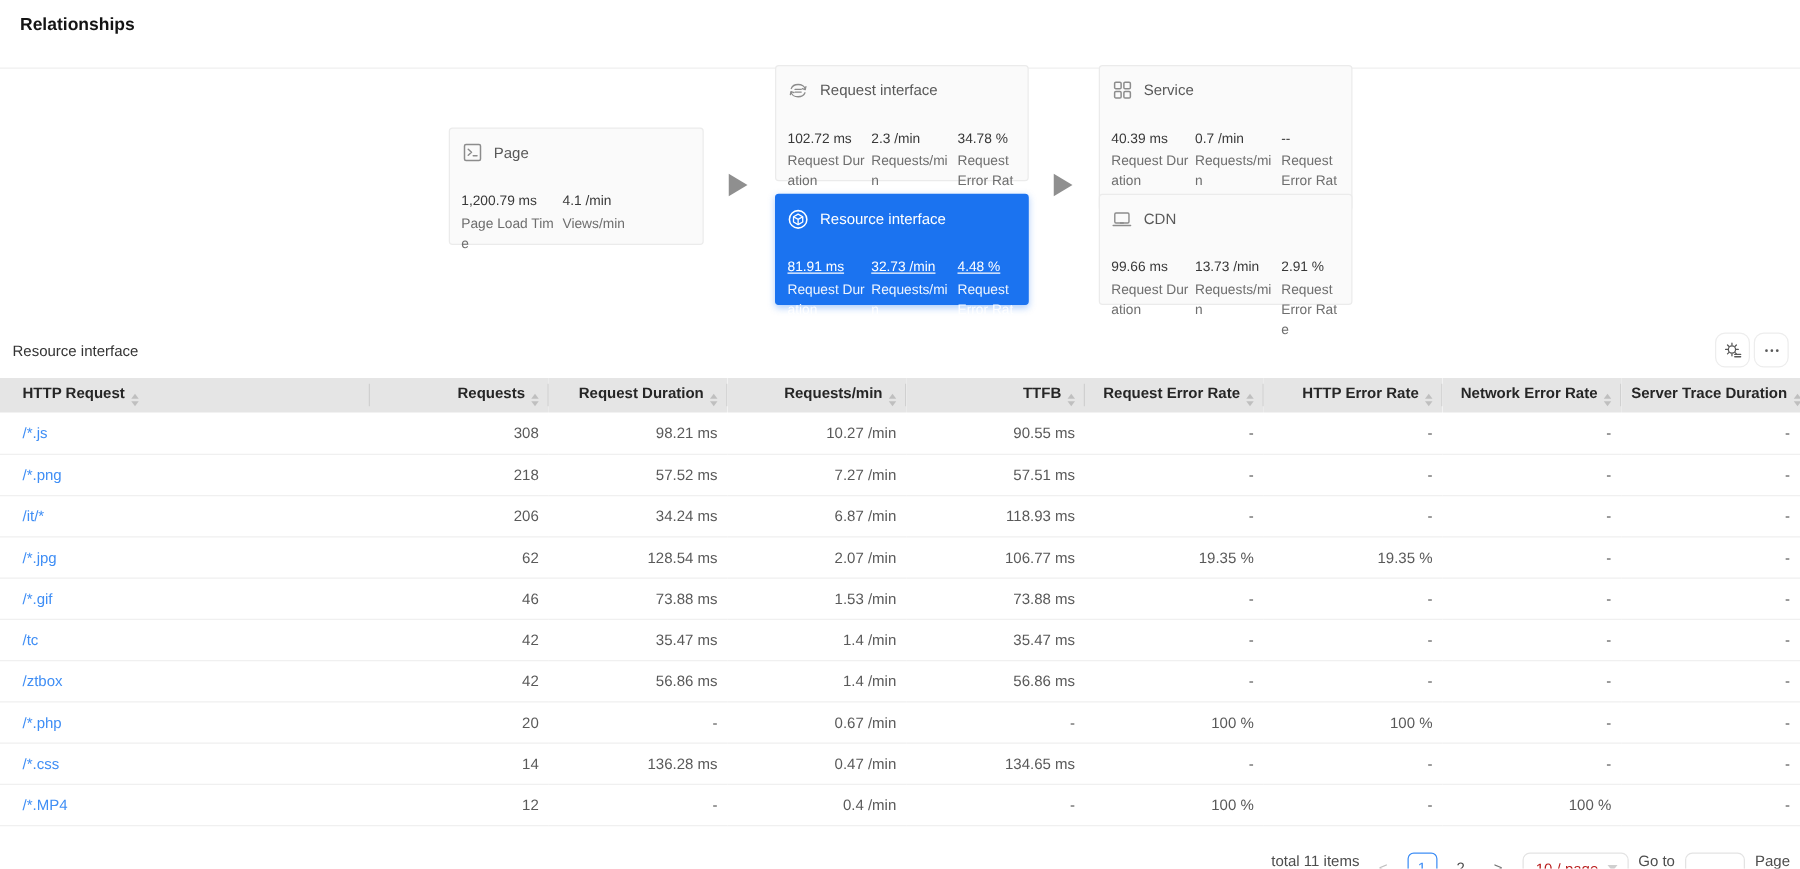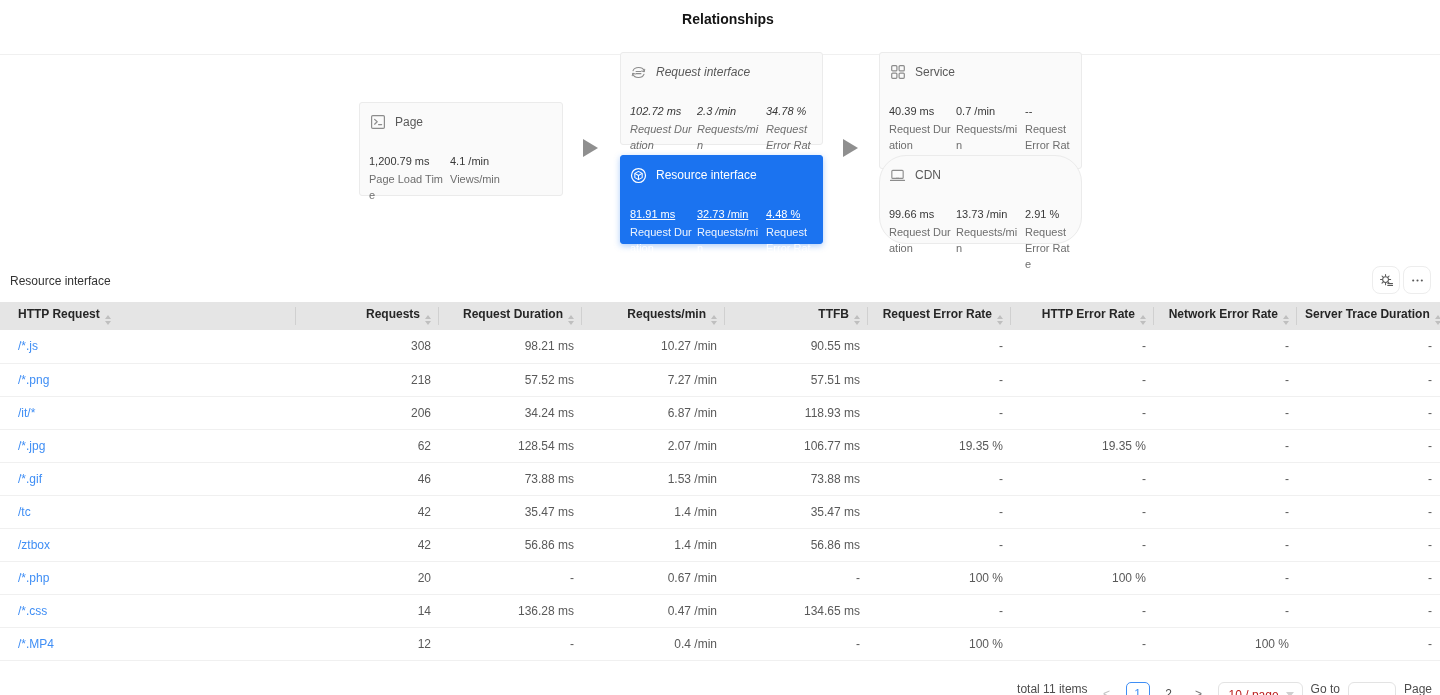--- a/index.html
+++ b/index.html
@@ -1,31 +1,31 @@
 <!DOCTYPE html>
 <html><head>
 <meta charset="utf-8">
 <style>
   * { margin:0; padding:0; box-sizing:border-box; }
   html,body { background:#fff; }
   body { font-family:"Liberation Sans", sans-serif; color:#404040; }
   .page { position:relative; width:1440px; height:695px; background:#fff; overflow:hidden; }
 
   
-  .page-header { position:absolute; top:0; left:0; right:0; height:55px; border-bottom:1px solid #f0f0f0; background:#fff;text-align:center; }
+  .page-header { position:absolute; top:0; left:0; right:0; height:55px; border-bottom:1px solid #f0f0f0; background:#fff; }
   .page-header h1 { font-size:14px; font-weight:bold; color:#141414; line-height:38px; padding-left:16px; }
 
   
   .card { position:absolute; border-radius:3px; background:#fafafa; border:1px solid #ebebeb; padding:9px 9px 6px 9px; cursor:pointer; }
   .card.selected { background:#1b73f0; border-color:#1b73f0; box-shadow:0 2px 6px rgba(27,115,240,.35); }
   .card-page { left:359px; top:102px; width:204px; height:94px; }
-  .card-req  { left:620px; top:52px;  width:203px; height:93px;font-style:italic; }
+  .card-req  { left:620px; top:52px;  width:203px; height:93px; }
   .card-res  { left:620px; top:155px; width:203px; height:89px; }
   .card-svc  { left:879px; top:52px;  width:203px; height:117px; }
-  .card-cdn  { left:879px; top:155px; width:203px; height:89px;border-radius:27px; }
+  .card-cdn  { left:879px; top:155px; width:203px; height:89px; }
   .card-title-row { display:flex; align-items:center; gap:9px; height:20px; }
   .node-icon { display:inline-flex; width:17px; height:17px; align-items:center; justify-content:center; }
   .node-title { font-size:12px; color:#595959; }
   .card.selected .node-title { color:#fff; }
   .metrics { display:grid; margin-top:23px; column-gap:5px; }
   .metrics.cols-3 { grid-template-columns:62px 64px 1fr; }
   .metrics.cols-2 { grid-template-columns:76px 1fr; }
   .metric-value { font-size:11px; color:#383838; white-space:nowrap; margin-bottom:4px; }
   .metric-label { font-size:11px; color:#6e6e6e; line-height:16px; word-break:break-all; }
   .card.selected .metric-value { color:#fff;text-decoration:underline; }

